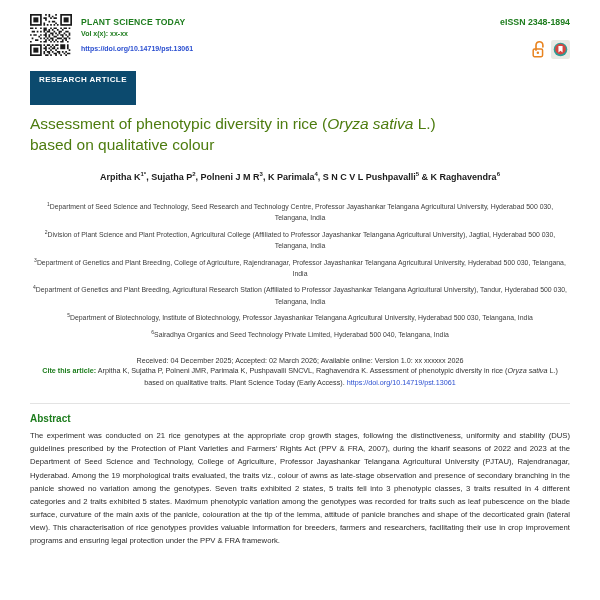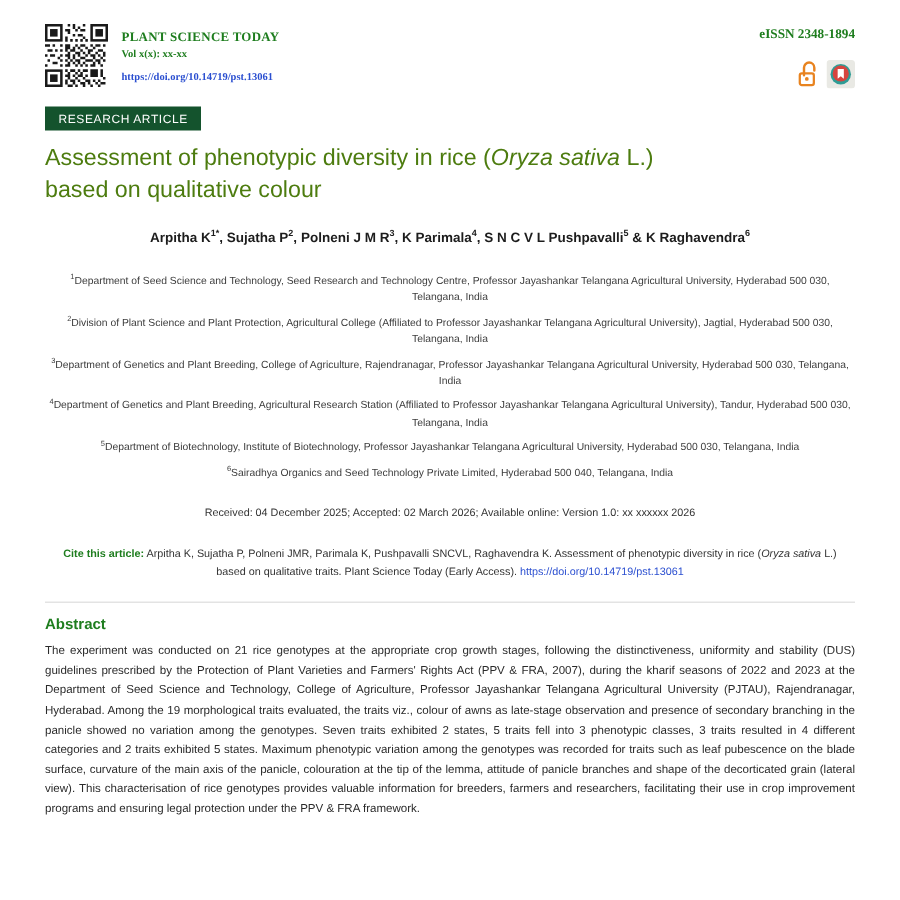--- a/index.html
+++ b/index.html
@@ -1,53 +1,53 @@
 <!DOCTYPE html>
 <html><head>
 <meta charset="utf-8">
 <style>
   * { margin:0; padding:0; box-sizing:border-box; }
   html,body { width:600px; height:600px; background:#ffffff; overflow:hidden; }
   body { font-family:"Liberation Sans", sans-serif; color:#2b2b2b; }
   .page { padding:14px 30px 0 30px; }
 
   
-  .hdr { display:flex; align-items:center;font-family:Liberation Serif, serif; }
+  .hdr { display:flex; align-items:flex-start; }
   .qr { width:42px; height:42px; flex:0 0 auto; }
   .qr svg { width:100%; height:100%; display:block; }
   .jinfo { margin-left:9px; padding-top:3px; }
   .jname { color:#1e7d1e; font-weight:bold; font-size:8.6px; letter-spacing:.2px; }
   .jvol  { color:#1e7d1e; font-weight:bold; font-size:7px; margin-top:3px; }
   .jdoi  { color:#2b4fd0; font-weight:bold; font-size:7px; margin-top:3px; display:inline-block; text-decoration:none; cursor:pointer; }
   .hright { margin-left:auto; text-align:right; }
   .eissn { color:#1e7d1e; font-weight:bold; font-size:8.8px; margin-top:3px; }
   .hicons { display:flex; gap:5px; justify-content:flex-end; align-items:center; margin-top:13px; }
   .hicons svg { display:block; }
 
   
-  .badge { display:inline-block; background:#14532d; color:#fff; font-weight:normal;
-           font-size:8px; letter-spacing:.4px; padding:4px 9px 3px 9px; margin-top:12px; }
+  .badge { display:inline-block; background:#0c4a6e; color:#fff; font-weight:bold;
+           font-size:8px; letter-spacing:.4px; padding:4px 9px 21px 9px; margin-top:12px; }
 
   
   .title { text-align:left; color:#4d7c0f; font-weight:normal; font-size:15.5px;
            line-height:21px; margin-top:8px; }
   .authors { text-align:center; font-weight:bold; font-size:9px; color:#1c1c1c; margin-top:16px; }
   .authors sup { font-size:6px; }
 
   
   .affils { margin-top:17px; }
   .affil { text-align:center; font-size:6.9px; line-height:11px; color:#3c3c3c; margin-bottom:3.5px; }
   .affil sup { font-size:5px; }
 
   .corr  { text-align:center; font-size:7.2px; color:#3c3c3c; margin-top:12px; }
   .email { color:#5c55e0; text-decoration:none; cursor:pointer; }
   .dates { text-align:center; font-size:7.2px; color:#333; margin-top:16px; }
 
   
-  .cite { margin-top:17px; text-align:center; font-size:7.2px; line-height:11.5px;
+  .cite { text-align:center; font-size:7.2px; line-height:11.5px;
           color:#333; padding:0 6px; }
   .cite-label { color:#1e7d1e; font-weight:bold; }
   .cite i { font-style:italic; }
   .link { color:#2b4fd0; text-decoration:none; cursor:pointer; }
 
   .rule { border:none; border-top:1px solid #e3e3e3; margin-top:15px; }
 
   
   .abstract h2 { color:#1e7d1e; font-weight:bold; font-size:10px; margin-top:9px; }
   .abstract p  { font-size:7.7px; line-height:13.1px; text-align:justify; margin-top:5px; color:#2b2b2b; }

